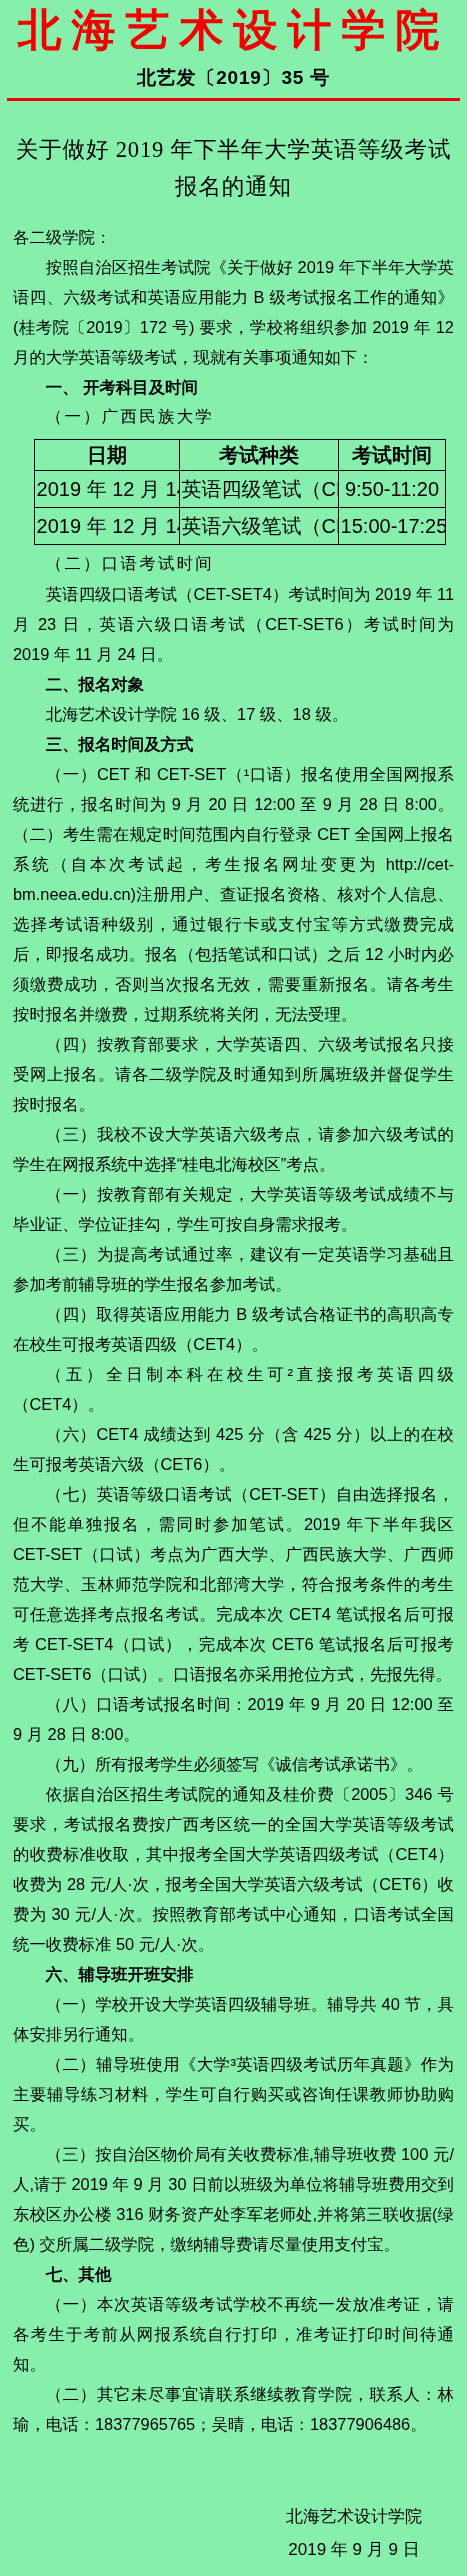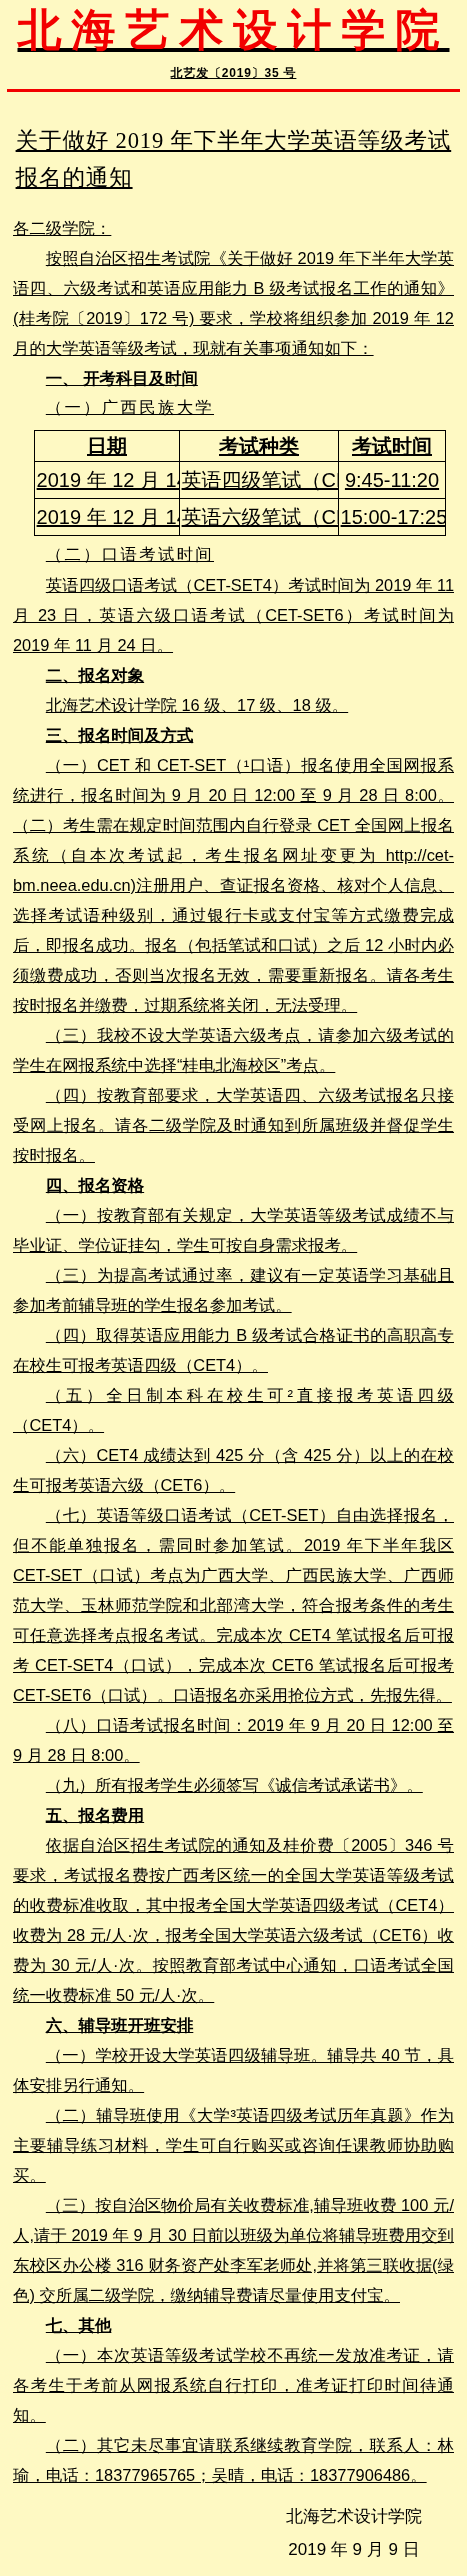--- a/index.html
+++ b/index.html
@@ -1,51 +1,51 @@
 <!DOCTYPE html>
 <html style="font-size:12.5px"><head>
 <meta charset="utf-8">
 <style>
   html,body{margin:0;padding:0;background:#fff;}
   .page{
     position:relative;
     width:467px;
     height:2576px;
-    background:#fef9c3;
+    background:#86efac;
     overflow:hidden;
     font-family:"Liberation Sans","DejaVu Sans",sans-serif;
     color:#000;
     box-sizing:border-box;
-    text-decoration:underline;
   }
   .masthead{
     padding-top:4.7px;
     text-align:center;
     font-family:"Liberation Serif","DejaVu Serif",serif;
     font-weight:bold;
     font-size:44px;
     letter-spacing:10px;
     color:#f20000;
     white-space:nowrap;
     line-height:1.2;
   }
   .doc-no{
     margin-top:7.8px;
     text-align:center;
-    font-size:12px;
+    font-size:19px;
     font-weight:bold;
     letter-spacing:0.8px;
   }
   .red-rule{
     height:3.1px;
     background:#f20000;
     margin:7px 7px 0 7px;
   }
   .main-title{
     margin:30px 15.6px 17px 15.6px;
+    text-align:center;
     font-family:"Liberation Serif","DejaVu Serif",serif;
     font-weight:normal;
     font-size:22.6px;
     line-height:37px;
     letter-spacing:0.8px;
   }
   .body-text{
     padding:0 13px;
     font-size:16.4px;
     line-height:30px;
@@ -122,53 +122,51 @@
         </colgroup>
       <tbody>
           <tr>
         <th>日期</th>
         <th>考试种类</th>
         <th>考试时间</th>
       </tr>
       <tr>
         <td>2019 年 12 月 14 日</td>
         <td>英语四级笔试（CET4）</td>
-        <td>9:45-11:20</td>
+        <td>9:50-11:20</td>
       </tr>
       <tr>
         <td>2019 年 12 月 14 日</td>
         <td>英语六级笔试（CET6）</td>
         <td>15:00-17:25</td>
       </tr>
     </tbody>
       </table>
 
     <p class="kai">（二）口语考试时间</p>
 
     <p>英语四级口语考试（CET-SET4）考试时间为 2019 年 11 月 23 日，英语六级口语考试（CET-SET6）考试时间为 2019 年 11 月 24 日。</p>
 
     <p class="bold-head">二、报名对象</p>
     <p>北海艺术设计学院 16 级、17 级、18 级。</p>
 
     <p class="bold-head">三、报名时间及方式</p>
     <p>（一）CET 和 CET-SET（¹口语）报名使用全国网报系统进行，报名时间为 9 月 20 日 12:00 至 9 月 28 日 8:00。（二）考生需在规定时间范围内自行登录 CET 全国网上报名系统（自本次考试起，考生报名网址变更为 http://cet-bm.neea.edu.cn)注册用户、查证报名资格、核对个人信息、选择考试语种级别，通过银行卡或支付宝等方式缴费完成后，即报名成功。报名（包括笔试和口试）之后 12 小时内必须缴费成功，否则当次报名无效，需要重新报名。请各考生按时报名并缴费，过期系统将关闭，无法受理。</p>
+    <p>（四）按教育部要求，大学英语四、六级考试报名只接受网上报名。请各二级学院及时通知到所属班级并督促学生按时报名。</p>
     <p>（三）我校不设大学英语六级考点，请参加六级考试的学生在网报系统中选择“桂电北海校区”考点。</p>
-    <p>（四）按教育部要求，大学英语四、六级考试报名只接受网上报名。请各二级学院及时通知到所属班级并督促学生按时报名。</p>
 
-    <p class="bold-head">四、报名资格</p>
     <p>（一）按教育部有关规定，大学英语等级考试成绩不与毕业证、学位证挂勾，学生可按自身需求报考。</p>
     <p>（三）为提高考试通过率，建议有一定英语学习基础且参加考前辅导班的学生报名参加考试。</p>
     <p>（四）取得英语应用能力 B 级考试合格证书的高职高专在校生可报考英语四级（CET4）。</p>
     <p>（五）全日制本科在校生可²直接报考英语四级（CET4）。</p>
     <p>（六）CET4 成绩达到 425 分（含 425 分）以上的在校生可报考英语六级（CET6）。</p>
     <p>（七）英语等级口语考试（CET-SET）自由选择报名，但不能单独报名，需同时参加笔试。2019 年下半年我区 CET-SET（口试）考点为广西大学、广西民族大学、广西师范大学、玉林师范学院和北部湾大学，符合报考条件的考生可任意选择考点报名考试。完成本次 CET4 笔试报名后可报考 CET-SET4（口试），完成本次 CET6 笔试报名后可报考 CET-SET6（口试）。口语报名亦采用抢位方式，先报先得。</p>
     <p>（八）口语考试报名时间：2019 年 9 月 20 日 12:00 至 9 月 28 日 8:00。</p>
     <p>（九）所有报考学生必须签写《诚信考试承诺书》。</p>
 
-    <p class="bold-head">五、报名费用</p>
     <p>依据自治区招生考试院的通知及桂价费〔2005〕346 号要求，考试报名费按广西考区统一的全国大学英语等级考试的收费标准收取，其中报考全国大学英语四级考试（CET4）收费为 28 元/人·次，报考全国大学英语六级考试（CET6）收费为 30 元/人·次。按照教育部考试中心通知，口语考试全国统一收费标准 50 元/人·次。</p>
 
     <p class="bold-head">六、辅导班开班安排</p>
     <p>（一）学校开设大学英语四级辅导班。辅导共 40 节，具体安排另行通知。</p>
     <p>（二）辅导班使用《大学³英语四级考试历年真题》作为主要辅导练习材料，学生可自行购买或咨询任课教师协助购买。</p>
     <p>（三）按自治区物价局有关收费标准,辅导班收费 100 元/人,请于 2019 年 9 月 30 日前以班级为单位将辅导班费用交到东校区办公楼 316 财务资产处李军老师处,并将第三联收据(绿色) 交所属二级学院，缴纳辅导费请尽量使用支付宝。</p>
 
     <p class="bold-head">七、其他</p>
     <p>（一）本次英语等级考试学校不再统一发放准考证，请各考生于考前从网报系统自行打印，准考证打印时间待通知。</p>
     <p>（二）其它未尽事宜请联系继续教育学院，联系人：林瑜，电话：18377965765；吴晴，电话：18377906486。</p>

